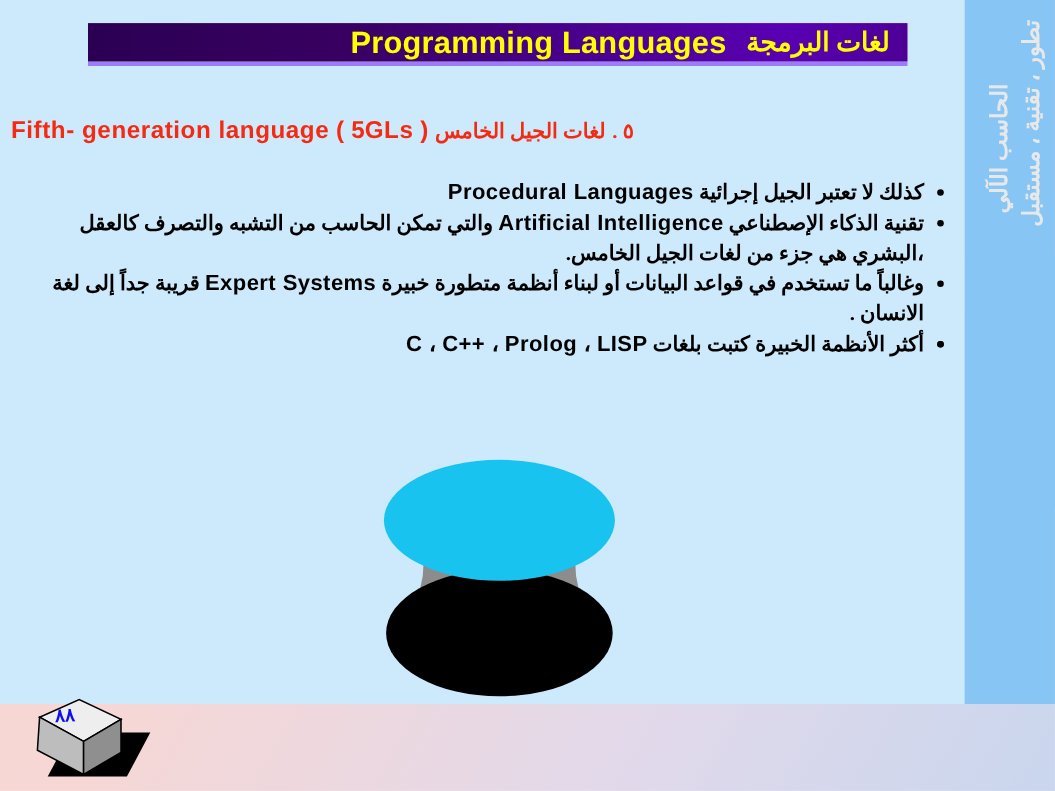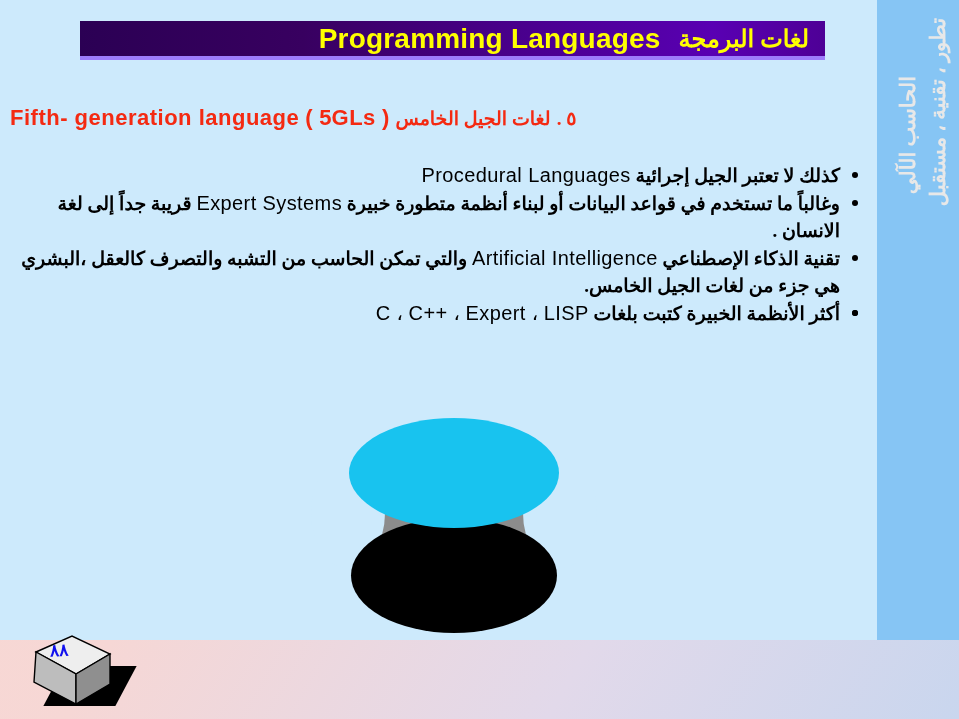--- a/index.html
+++ b/index.html
@@ -149,21 +149,21 @@
     right: 4px;
     top: 10px;
     width: 6px;
     height: 6px;
     background: #000;
     border-radius: 50%;
   }
   .bullet .en {
     font-family: "Liberation Sans", sans-serif;
     font-size: 20px;
-    font-weight: normal;
+    font-weight: bold;
     letter-spacing: 0.4px;
     direction: ltr;
     unicode-bidi: embed;
   }
 
   
   #shape {
     position: absolute;
     left: 345px;
     top: 418px;
@@ -271,42 +271,42 @@
 
     <div class="bullet">
       <span class="dot"></span>
       <span>كذلك لا تعتبر الجيل إجرائية</span>
       <span class="en">Procedural  Languages</span>
       <span></span>
     </div>
 
     <div class="bullet">
       <span class="dot"></span>
+      <span>تقنية الذكاء الإصطناعي</span>
+      <span class="en">Artificial   Intelligence</span>
+      <span>والتي تمكن الحاسب من التشبه والتصرف كالعقل ،البشري هي جزء من لغات الجيل الخامس.</span>
+    </div>
+
+    <div class="bullet">
+      <span class="dot"></span>
       <span>وغالباً ما تستخدم في قواعد البيانات أو لبناء أنظمة متطورة خبيرة</span>
       <span class="en">Expert  Systems</span>
       <span>قريبة جداً إلى لغة الانسان .</span>
     </div>
 
     <div class="bullet">
       <span class="dot"></span>
-      <span>تقنية الذكاء الإصطناعي</span>
-      <span class="en">Artificial   Intelligence</span>
-      <span>والتي تمكن الحاسب من التشبه والتصرف كالعقل ،البشري هي جزء من لغات الجيل الخامس.</span>
-    </div>
-
-    <div class="bullet">
-      <span class="dot"></span>
       <span class="en"></span>
       <span></span>
     </div>
 
     <div class="bullet">
       <span class="dot"></span>
       <span>أكثر الأنظمة الخبيرة كتبت بلغات</span>
-      <span class="en">C  ،  C++ ، Expert ، LISP</span>
+      <span class="en">C  ،  C++ ، Prolog ، LISP</span>
       <span></span>
     </div>
 
   </div>
 
   <div id="shape">
     <div class="band"></div>
     <div class="band-notch-l"></div>
     <div class="band-notch-r"></div>
     <div class="bottom-ellipse"></div>

